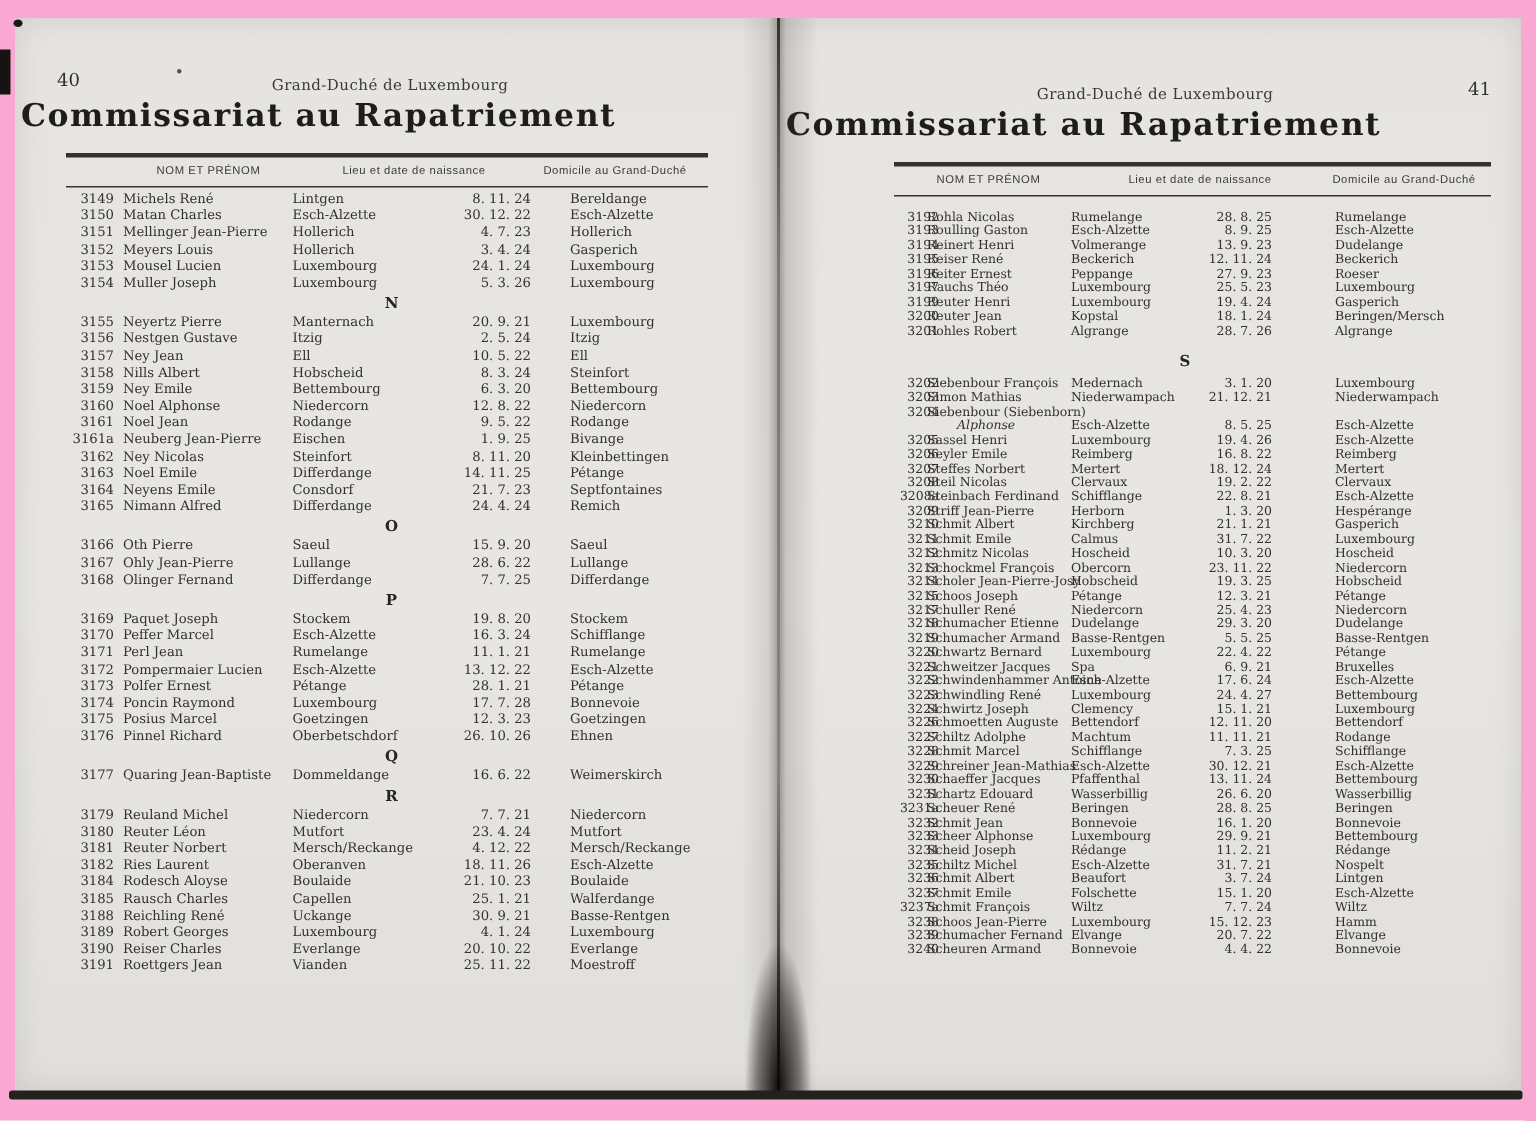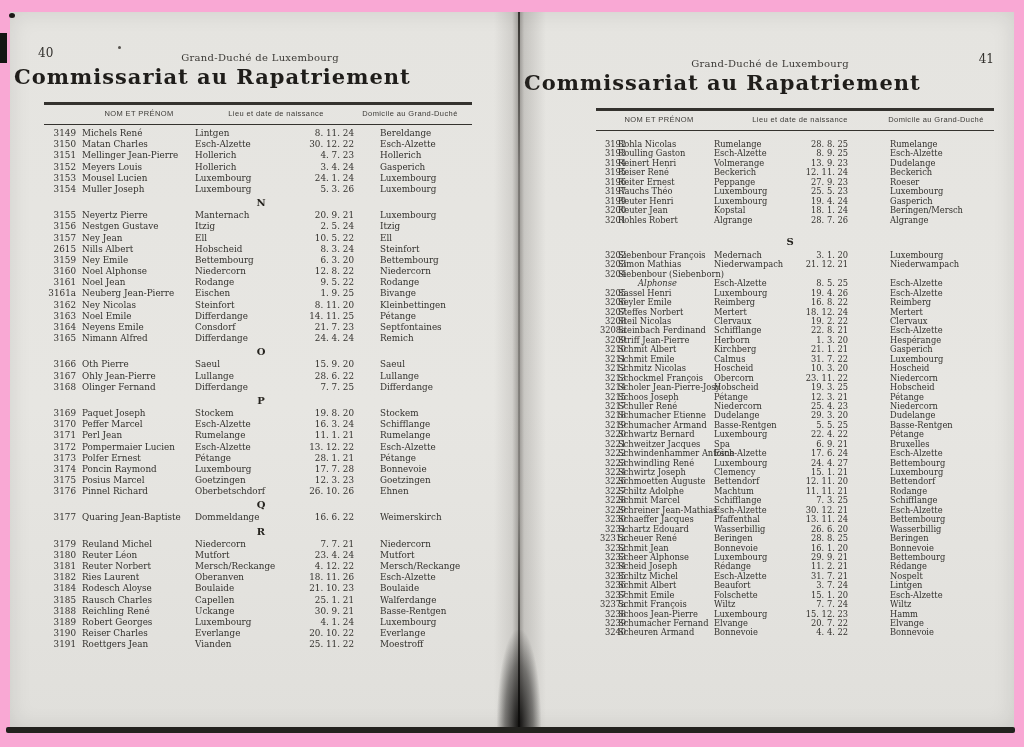--- a/index.html
+++ b/index.html
@@ -152,21 +152,21 @@
           <span class="c-dom">Itzig</span>
         </div>
         <div class="r">
           <span class="c-num">3157</span>
           <span class="c-name">Ney Jean</span>
           <span class="c-lieu">Ell</span>
           <span class="c-date">10. 5. 22</span>
           <span class="c-dom">Ell</span>
         </div>
         <div class="r">
-          <span class="c-num">2615</span>
+          <span class="c-num">3158</span>
           <span class="c-name">Nills Albert</span>
           <span class="c-lieu">Hobscheid</span>
           <span class="c-date">8. 3. 24</span>
           <span class="c-dom">Steinfort</span>
         </div>
         <div class="r">
           <span class="c-num">3159</span>
           <span class="c-name">Ney Emile</span>
           <span class="c-lieu">Bettembourg</span>
           <span class="c-date">6. 3. 20</span>

